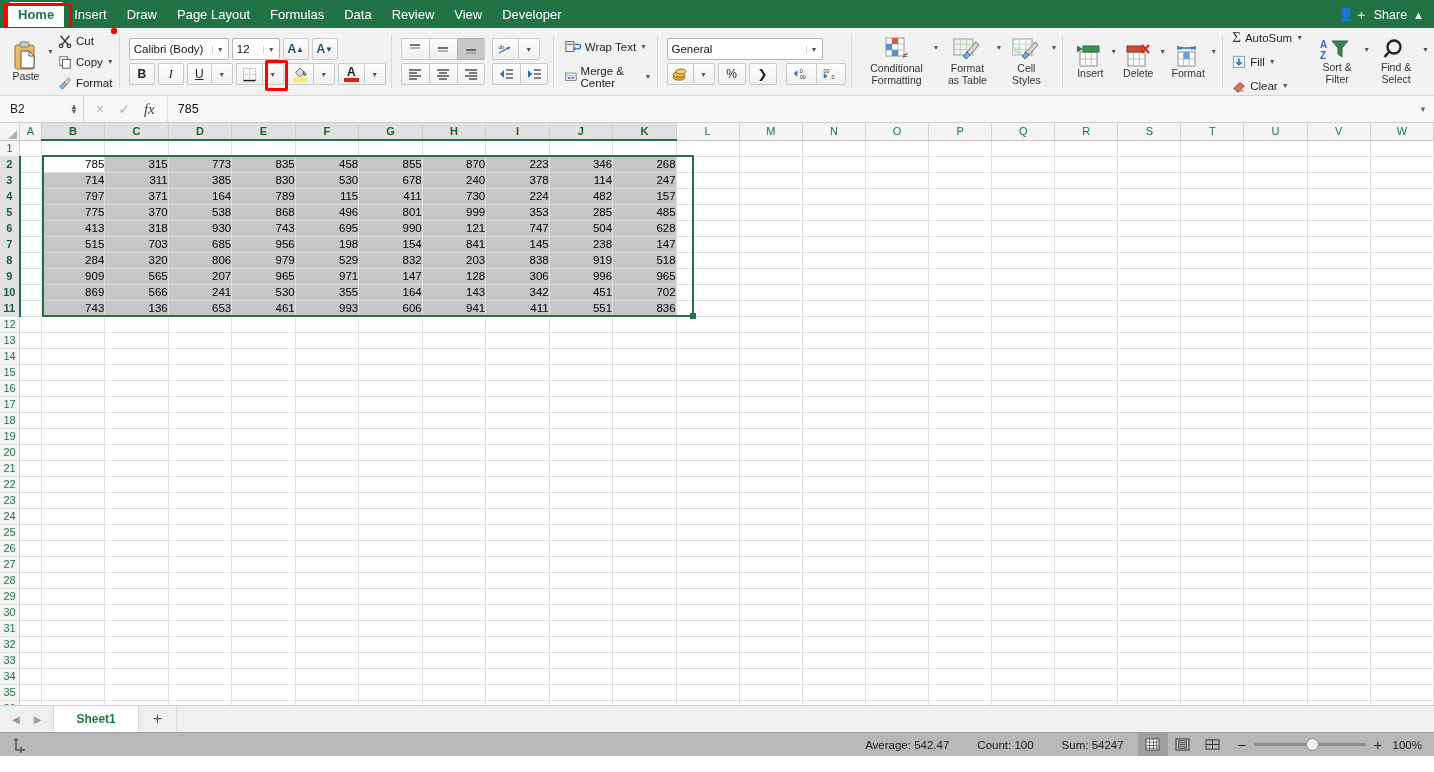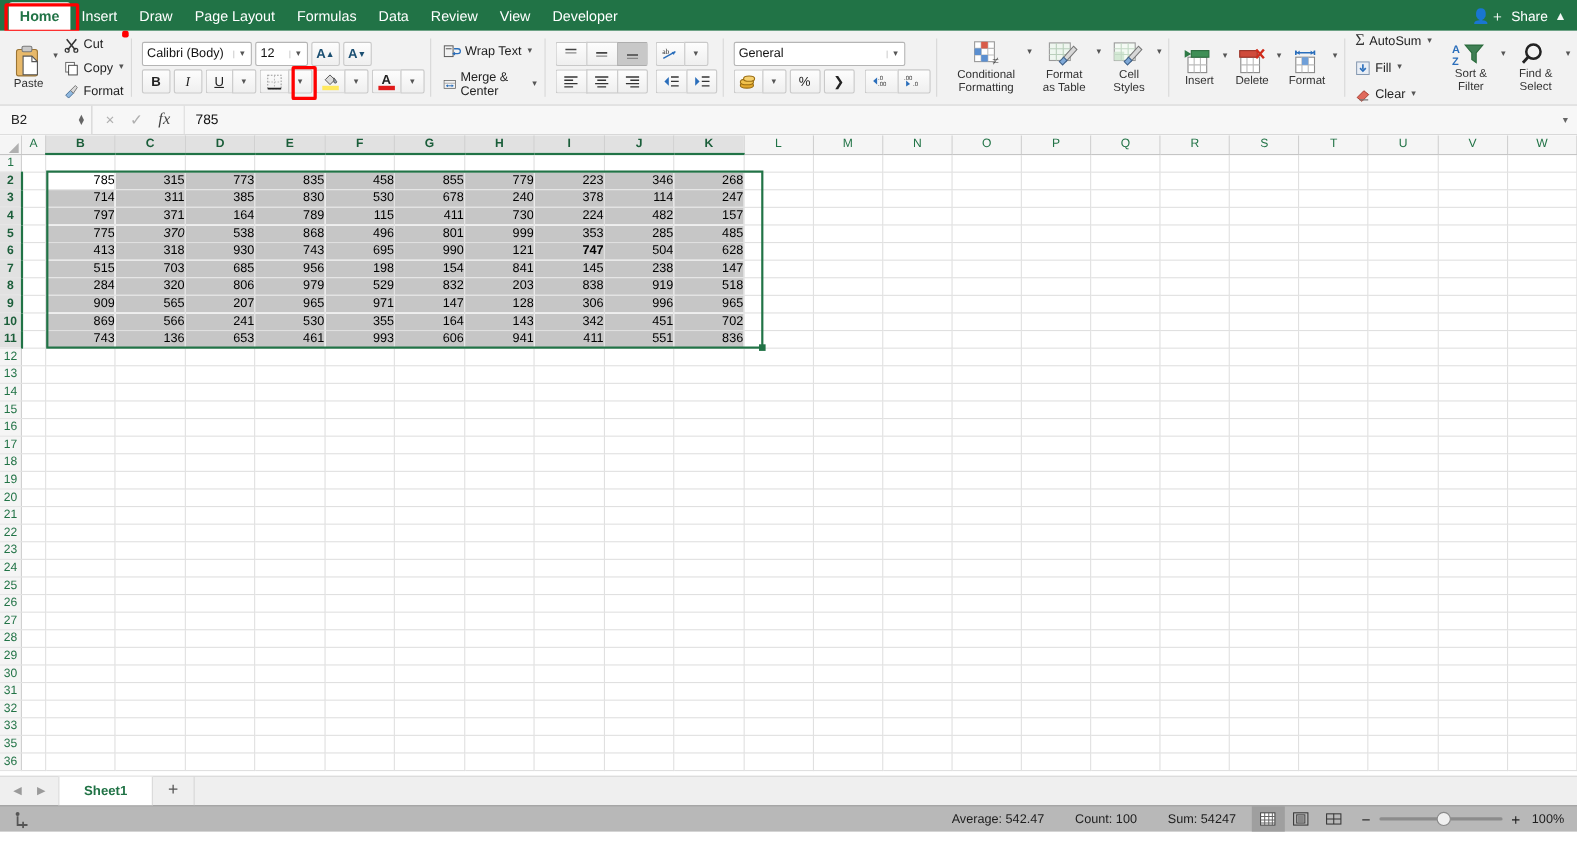--- a/index.html
+++ b/index.html
@@ -318,20 +318,105 @@
           </div>
           <div class="cbtn split">
               <span class="caret">▼</span>
             </div>
         </div>
       </div>
     </div>
     <div class="redbox-border" style="left:-8px;top:0;width:0;height:0;"></div>
   </div>
 
+  <div class="rgroup" style="padding-left:10px;">
+    <div>
+      <div class="fontrow">
+        <div class="grp">
+          <div class="cbtn" style="width:28px;">
+            <svg width="16" height="14" viewBox="0 0 16 14">
+                <line x1="3" y1="3" x2="13" y2="3" stroke="#444" stroke-width="1.5"></line>
+                <line x1="3" y1="6" x2="13" y2="6" stroke="#888" stroke-width="1.2"></line>
+              </svg>
+          </div>
+          <div class="cbtn" style="width:28px;">
+            <svg width="16" height="14" viewBox="0 0 16 14">
+                <line x1="3" y1="6" x2="13" y2="6" stroke="#444" stroke-width="1.5"></line>
+                <line x1="3" y1="9" x2="13" y2="9" stroke="#888" stroke-width="1.2"></line>
+              </svg>
+          </div>
+          <div class="cbtn sel" style="width:28px;">
+            <svg width="16" height="14" viewBox="0 0 16 14">
+                <line x1="3" y1="8" x2="13" y2="8" stroke="#444" stroke-width="1.5"></line>
+                <line x1="3" y1="11" x2="13" y2="11" stroke="#888" stroke-width="1.2"></line>
+              </svg>
+          </div>
+        </div>
+        <div class="grp" style="margin-left:4px;">
+          <div class="cbtn" style="width:26px;">
+            <svg width="16" height="14" viewBox="0 0 16 14">
+                <text x="1" y="7" font-size="7" fill="#333" font-family="serif">ab</text>
+                <path d="M2 11 L13 5" stroke="#2a6ebb" stroke-width="1.3"></path>
+                <path d="M13 5 l-3.5 0.3 l2 2.6 z" fill="#2a6ebb"></path>
+              </svg>
+          </div>
+          <div class="cbtn split">
+              <span class="caret">▼</span>
+            </div>
+        </div>
+      </div>
+      <div class="fontrow2">
+        <div class="grp">
+          <div class="cbtn" style="width:28px;">
+            <svg width="16" height="12" viewBox="0 0 16 12">
+                <line x1="2" y1="2" x2="14" y2="2" stroke="#333" stroke-width="1.3"></line>
+                <line x1="2" y1="5" x2="10" y2="5" stroke="#333" stroke-width="1.3"></line>
+                <line x1="2" y1="8" x2="14" y2="8" stroke="#333" stroke-width="1.3"></line>
+                <line x1="2" y1="11" x2="10" y2="11" stroke="#333" stroke-width="1.3"></line>
+              </svg>
+          </div>
+          <div class="cbtn" style="width:28px;">
+            <svg width="16" height="12" viewBox="0 0 16 12">
+                <line x1="2" y1="2" x2="14" y2="2" stroke="#333" stroke-width="1.3"></line>
+                <line x1="4" y1="5" x2="12" y2="5" stroke="#333" stroke-width="1.3"></line>
+                <line x1="2" y1="8" x2="14" y2="8" stroke="#333" stroke-width="1.3"></line>
+                <line x1="4" y1="11" x2="12" y2="11" stroke="#333" stroke-width="1.3"></line>
+              </svg>
+          </div>
+          <div class="cbtn" style="width:28px;">
+            <svg width="16" height="12" viewBox="0 0 16 12">
+                <line x1="2" y1="2" x2="14" y2="2" stroke="#333" stroke-width="1.3"></line>
+                <line x1="6" y1="5" x2="14" y2="5" stroke="#333" stroke-width="1.3"></line>
+                <line x1="2" y1="8" x2="14" y2="8" stroke="#333" stroke-width="1.3"></line>
+                <line x1="6" y1="11" x2="14" y2="11" stroke="#333" stroke-width="1.3"></line>
+              </svg>
+          </div>
+        </div>
+        <div class="grp" style="margin-left:4px;">
+          <div class="cbtn" style="width:28px;">
+            <svg width="16" height="12" viewBox="0 0 16 12">
+                <path d="M6 2 L2 6 L6 10 z" fill="#2a6ebb"></path>
+                <line x1="8" y1="2" x2="15" y2="2" stroke="#333" stroke-width="1.2"></line>
+                <line x1="8" y1="6" x2="15" y2="6" stroke="#333" stroke-width="1.2"></line>
+                <line x1="8" y1="10" x2="15" y2="10" stroke="#333" stroke-width="1.2"></line>
+              </svg>
+          </div>
+          <div class="cbtn" style="width:28px;">
+            <svg width="16" height="12" viewBox="0 0 16 12">
+                <path d="M2 2 L6 6 L2 10 z" fill="#2a6ebb"></path>
+                <line x1="8" y1="2" x2="15" y2="2" stroke="#333" stroke-width="1.2"></line>
+                <line x1="8" y1="6" x2="15" y2="6" stroke="#333" stroke-width="1.2"></line>
+                <line x1="8" y1="10" x2="15" y2="10" stroke="#333" stroke-width="1.2"></line>
+              </svg>
+          </div>
+        </div>
+      </div>
+    </div>
+  </div>
+
   <div class="rgroup" style="padding-left:12px;">
     <div class="small-col" style="gap:10px;">
       <div class="small-row">
         <svg width="16" height="14" viewBox="0 0 18 14">
             <rect x="1" y="1" width="9" height="11" fill="none" stroke="#555"></rect>
             <line x1="2.5" y1="4" x2="8.5" y2="4" stroke="#555"></line>
             <path d="M11 4 h4 a2.5 2.5 0 0 1 0 5 h-3" fill="none" stroke="#2a6ebb" stroke-width="1.4"></path>
             <path d="M9 9 l3 -2 v4 z" fill="#2a6ebb"></path>
           </svg>
         <span>Wrap Text</span>
@@ -339,105 +424,20 @@
       </div>
       <div class="small-row">
         <svg width="16" height="14" viewBox="0 0 18 14">
             <rect x="1" y="1" width="16" height="11" fill="none" stroke="#555"></rect>
             <line x1="1" y1="5" x2="17" y2="5" stroke="#999"></line>
             <path d="M4 8.5 h10" stroke="#2a6ebb" stroke-width="1.3"></path>
             <path d="M4 8.5 l2.5 -2 v4z M14 8.5 l-2.5 -2 v4z" fill="#2a6ebb"></path>
           </svg>
         <span>Merge &amp; Center</span>
         <span class="caret">▼</span>
-      </div>
-    </div>
-  </div>
-
-  <div class="rgroup" style="padding-left:10px;">
-    <div>
-      <div class="fontrow">
-        <div class="grp">
-          <div class="cbtn" style="width:28px;">
-            <svg width="16" height="14" viewBox="0 0 16 14">
-                <line x1="3" y1="3" x2="13" y2="3" stroke="#444" stroke-width="1.5"></line>
-                <line x1="3" y1="6" x2="13" y2="6" stroke="#888" stroke-width="1.2"></line>
-              </svg>
-          </div>
-          <div class="cbtn" style="width:28px;">
-            <svg width="16" height="14" viewBox="0 0 16 14">
-                <line x1="3" y1="6" x2="13" y2="6" stroke="#444" stroke-width="1.5"></line>
-                <line x1="3" y1="9" x2="13" y2="9" stroke="#888" stroke-width="1.2"></line>
-              </svg>
-          </div>
-          <div class="cbtn sel" style="width:28px;">
-            <svg width="16" height="14" viewBox="0 0 16 14">
-                <line x1="3" y1="8" x2="13" y2="8" stroke="#444" stroke-width="1.5"></line>
-                <line x1="3" y1="11" x2="13" y2="11" stroke="#888" stroke-width="1.2"></line>
-              </svg>
-          </div>
-        </div>
-        <div class="grp" style="margin-left:4px;">
-          <div class="cbtn" style="width:26px;">
-            <svg width="16" height="14" viewBox="0 0 16 14">
-                <text x="1" y="7" font-size="7" fill="#333" font-family="serif">ab</text>
-                <path d="M2 11 L13 5" stroke="#2a6ebb" stroke-width="1.3"></path>
-                <path d="M13 5 l-3.5 0.3 l2 2.6 z" fill="#2a6ebb"></path>
-              </svg>
-          </div>
-          <div class="cbtn split">
-              <span class="caret">▼</span>
-            </div>
-        </div>
-      </div>
-      <div class="fontrow2">
-        <div class="grp">
-          <div class="cbtn" style="width:28px;">
-            <svg width="16" height="12" viewBox="0 0 16 12">
-                <line x1="2" y1="2" x2="14" y2="2" stroke="#333" stroke-width="1.3"></line>
-                <line x1="2" y1="5" x2="10" y2="5" stroke="#333" stroke-width="1.3"></line>
-                <line x1="2" y1="8" x2="14" y2="8" stroke="#333" stroke-width="1.3"></line>
-                <line x1="2" y1="11" x2="10" y2="11" stroke="#333" stroke-width="1.3"></line>
-              </svg>
-          </div>
-          <div class="cbtn" style="width:28px;">
-            <svg width="16" height="12" viewBox="0 0 16 12">
-                <line x1="2" y1="2" x2="14" y2="2" stroke="#333" stroke-width="1.3"></line>
-                <line x1="4" y1="5" x2="12" y2="5" stroke="#333" stroke-width="1.3"></line>
-                <line x1="2" y1="8" x2="14" y2="8" stroke="#333" stroke-width="1.3"></line>
-                <line x1="4" y1="11" x2="12" y2="11" stroke="#333" stroke-width="1.3"></line>
-              </svg>
-          </div>
-          <div class="cbtn" style="width:28px;">
-            <svg width="16" height="12" viewBox="0 0 16 12">
-                <line x1="2" y1="2" x2="14" y2="2" stroke="#333" stroke-width="1.3"></line>
-                <line x1="6" y1="5" x2="14" y2="5" stroke="#333" stroke-width="1.3"></line>
-                <line x1="2" y1="8" x2="14" y2="8" stroke="#333" stroke-width="1.3"></line>
-                <line x1="6" y1="11" x2="14" y2="11" stroke="#333" stroke-width="1.3"></line>
-              </svg>
-          </div>
-        </div>
-        <div class="grp" style="margin-left:4px;">
-          <div class="cbtn" style="width:28px;">
-            <svg width="16" height="12" viewBox="0 0 16 12">
-                <path d="M6 2 L2 6 L6 10 z" fill="#2a6ebb"></path>
-                <line x1="8" y1="2" x2="15" y2="2" stroke="#333" stroke-width="1.2"></line>
-                <line x1="8" y1="6" x2="15" y2="6" stroke="#333" stroke-width="1.2"></line>
-                <line x1="8" y1="10" x2="15" y2="10" stroke="#333" stroke-width="1.2"></line>
-              </svg>
-          </div>
-          <div class="cbtn" style="width:28px;">
-            <svg width="16" height="12" viewBox="0 0 16 12">
-                <path d="M2 2 L6 6 L2 10 z" fill="#2a6ebb"></path>
-                <line x1="8" y1="2" x2="15" y2="2" stroke="#333" stroke-width="1.2"></line>
-                <line x1="8" y1="6" x2="15" y2="6" stroke="#333" stroke-width="1.2"></line>
-                <line x1="8" y1="10" x2="15" y2="10" stroke="#333" stroke-width="1.2"></line>
-              </svg>
-          </div>
-        </div>
       </div>
     </div>
   </div>
 
   <div class="rgroup" style="padding-left:10px;">
     <div>
       <div class="fontrow">
         <div class="inputbox" style="width:156px;">
           <span>General</span>
           <span class="dd">▼</span>
@@ -696,21 +696,21 @@
         </tr>
         <tr>
           <th class="rowh selrow">2</th>
           <td class="cell" style="width: 22px;"></td>
           <td class="cell active" style="width: 65px;">785</td>
           <td class="cell selected" style="width: 65px;">315</td>
           <td class="cell selected" style="width: 65px;">773</td>
           <td class="cell selected" style="width: 65px;">835</td>
           <td class="cell selected" style="width: 65px;">458</td>
           <td class="cell selected" style="width: 65px;">855</td>
-          <td class="cell selected" style="width: 65px;">779</td>
+          <td class="cell selected" style="width: 65px;">870</td>
           <td class="cell selected" style="width: 65px;">223</td>
           <td class="cell selected" style="width: 65px;">346</td>
           <td class="cell selected" style="width: 65px;">268</td>
           <td class="cell" style="width: 65px;"></td>
           <td class="cell" style="width: 65px;"></td>
           <td class="cell" style="width: 65px;"></td>
           <td class="cell" style="width: 65px;"></td>
           <td class="cell" style="width: 65px;"></td>
           <td class="cell" style="width: 65px;"></td>
           <td class="cell" style="width: 65px;"></td>
@@ -769,21 +769,21 @@
           <td class="cell" style="width: 65px;"></td>
           <td class="cell" style="width: 65px;"></td>
           <td class="cell" style="width: 65px;"></td>
           <td class="cell" style="width: 65px;"></td>
           <td class="cell" style="width: 65px;"></td>
         </tr>
         <tr>
           <th class="rowh selrow">5</th>
           <td class="cell" style="width: 22px;"></td>
           <td class="cell selected" style="width: 65px;">775</td>
-          <td class="cell selected" style="width: 65px; font-style: italic;">370</td>
+          <td class="cell selected" style="width: 65px;">370</td>
           <td class="cell selected" style="width: 65px;">538</td>
           <td class="cell selected" style="width: 65px;">868</td>
           <td class="cell selected" style="width: 65px;">496</td>
           <td class="cell selected" style="width: 65px;">801</td>
           <td class="cell selected" style="width: 65px;">999</td>
           <td class="cell selected" style="width: 65px;">353</td>
           <td class="cell selected" style="width: 65px;">285</td>
           <td class="cell selected" style="width: 65px;">485</td>
           <td class="cell" style="width: 65px;"></td>
           <td class="cell" style="width: 65px;"></td>
@@ -801,21 +801,21 @@
         <tr>
           <th class="rowh selrow">6</th>
           <td class="cell" style="width: 22px;"></td>
           <td class="cell selected" style="width: 65px;">413</td>
           <td class="cell selected" style="width: 65px;">318</td>
           <td class="cell selected" style="width: 65px;">930</td>
           <td class="cell selected" style="width: 65px;">743</td>
           <td class="cell selected" style="width: 65px;">695</td>
           <td class="cell selected" style="width: 65px;">990</td>
           <td class="cell selected" style="width: 65px; text-align: right;">121</td>
-          <td class="cell selected" style="width: 65px; font-weight: bold;">747</td>
+          <td class="cell selected" style="width: 65px;">747</td>
           <td class="cell selected" style="width: 65px;">504</td>
           <td class="cell selected" style="width: 65px;">628</td>
           <td class="cell" style="width: 65px;"></td>
           <td class="cell" style="width: 65px;"></td>
           <td class="cell" style="width: 65px;"></td>
           <td class="cell" style="width: 65px;"></td>
           <td class="cell" style="width: 65px;"></td>
           <td class="cell" style="width: 65px;"></td>
           <td class="cell" style="width: 65px;"></td>
           <td class="cell" style="width: 65px;"></td>
@@ -1495,20 +1495,46 @@
           <td class="cell" style="width: 65px;"></td>
           <td class="cell" style="width: 65px;"></td>
           <td class="cell" style="width: 65px;"></td>
           <td class="cell" style="width: 65px;"></td>
           <td class="cell" style="width: 65px;"></td>
           <td class="cell" style="width: 65px;"></td>
           <td class="cell" style="width: 65px;"></td>
         </tr>
         <tr>
           <th class="rowh">33</th>
+          <td class="cell" style="width: 22px;"></td>
+          <td class="cell" style="width: 65px;"></td>
+          <td class="cell" style="width: 65px;"></td>
+          <td class="cell" style="width: 65px;"></td>
+          <td class="cell" style="width: 65px;"></td>
+          <td class="cell" style="width: 65px;"></td>
+          <td class="cell" style="width: 65px;"></td>
+          <td class="cell" style="width: 65px;"></td>
+          <td class="cell" style="width: 65px;"></td>
+          <td class="cell" style="width: 65px;"></td>
+          <td class="cell" style="width: 65px;"></td>
+          <td class="cell" style="width: 65px;"></td>
+          <td class="cell" style="width: 65px;"></td>
+          <td class="cell" style="width: 65px;"></td>
+          <td class="cell" style="width: 65px;"></td>
+          <td class="cell" style="width: 65px;"></td>
+          <td class="cell" style="width: 65px;"></td>
+          <td class="cell" style="width: 65px;"></td>
+          <td class="cell" style="width: 65px;"></td>
+          <td class="cell" style="width: 65px;"></td>
+          <td class="cell" style="width: 65px;"></td>
+          <td class="cell" style="width: 65px;"></td>
+          <td class="cell" style="width: 65px;"></td>
+        </tr>
+        <tr>
+          <th class="rowh">34</th>
           <td class="cell" style="width: 22px;"></td>
           <td class="cell" style="width: 65px;"></td>
           <td class="cell" style="width: 65px;"></td>
           <td class="cell" style="width: 65px;"></td>
           <td class="cell" style="width: 65px;"></td>
           <td class="cell" style="width: 65px;"></td>
           <td class="cell" style="width: 65px;"></td>
           <td class="cell" style="width: 65px;"></td>
           <td class="cell" style="width: 65px;"></td>
           <td class="cell" style="width: 65px;"></td>

